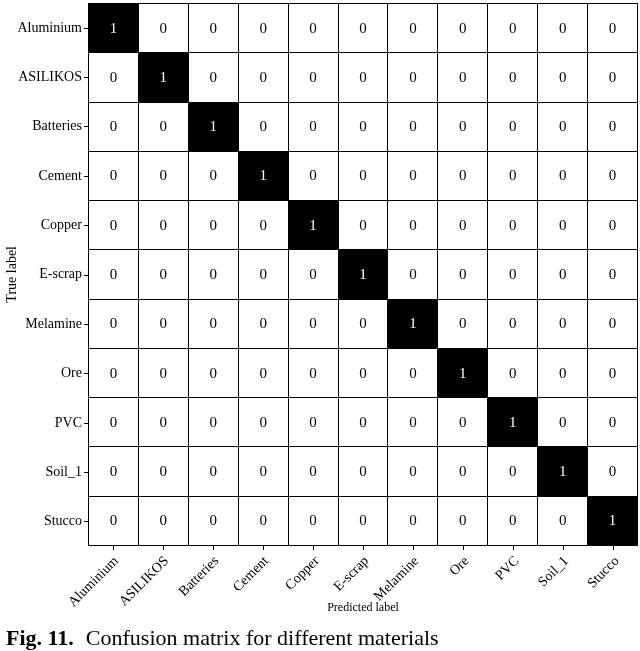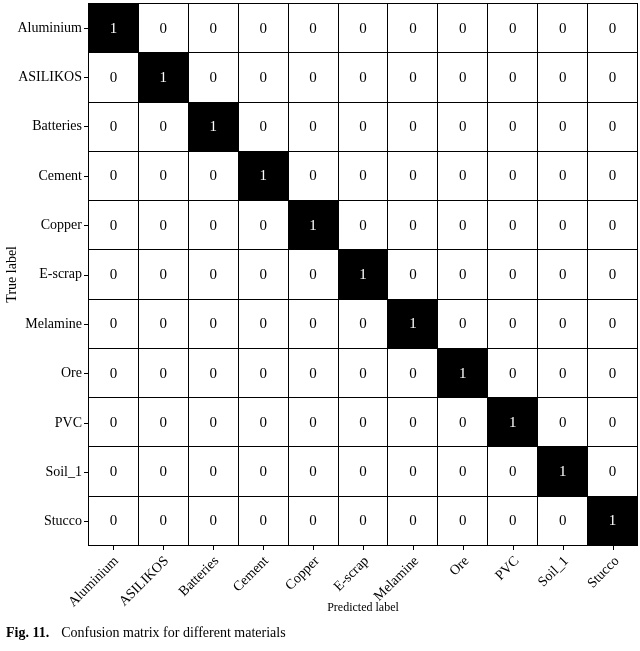--- a/index.html
+++ b/index.html
@@ -55,21 +55,21 @@
     transform: rotate(180deg);
     font-size: 14px;
     white-space: nowrap;
   }
   .axis-xlabel {
     position: absolute; left: 88px; top: 600px; width: 550px;
     text-align: center; font-size: 12px;
   }
   .caption {
     position: absolute; left: 6px; top: 624px; right: 4px;
-    font-size: 14px; line-height: 1.25;
+    font-size: 22px; line-height: 1.25;
     white-space: nowrap;
   }
   .caption .tag { font-weight: bold; margin-right: 12px; }
 </style>
 </head>
 <body>
 
 <div class="figure">
 
   <div class="axis-ylabel">

